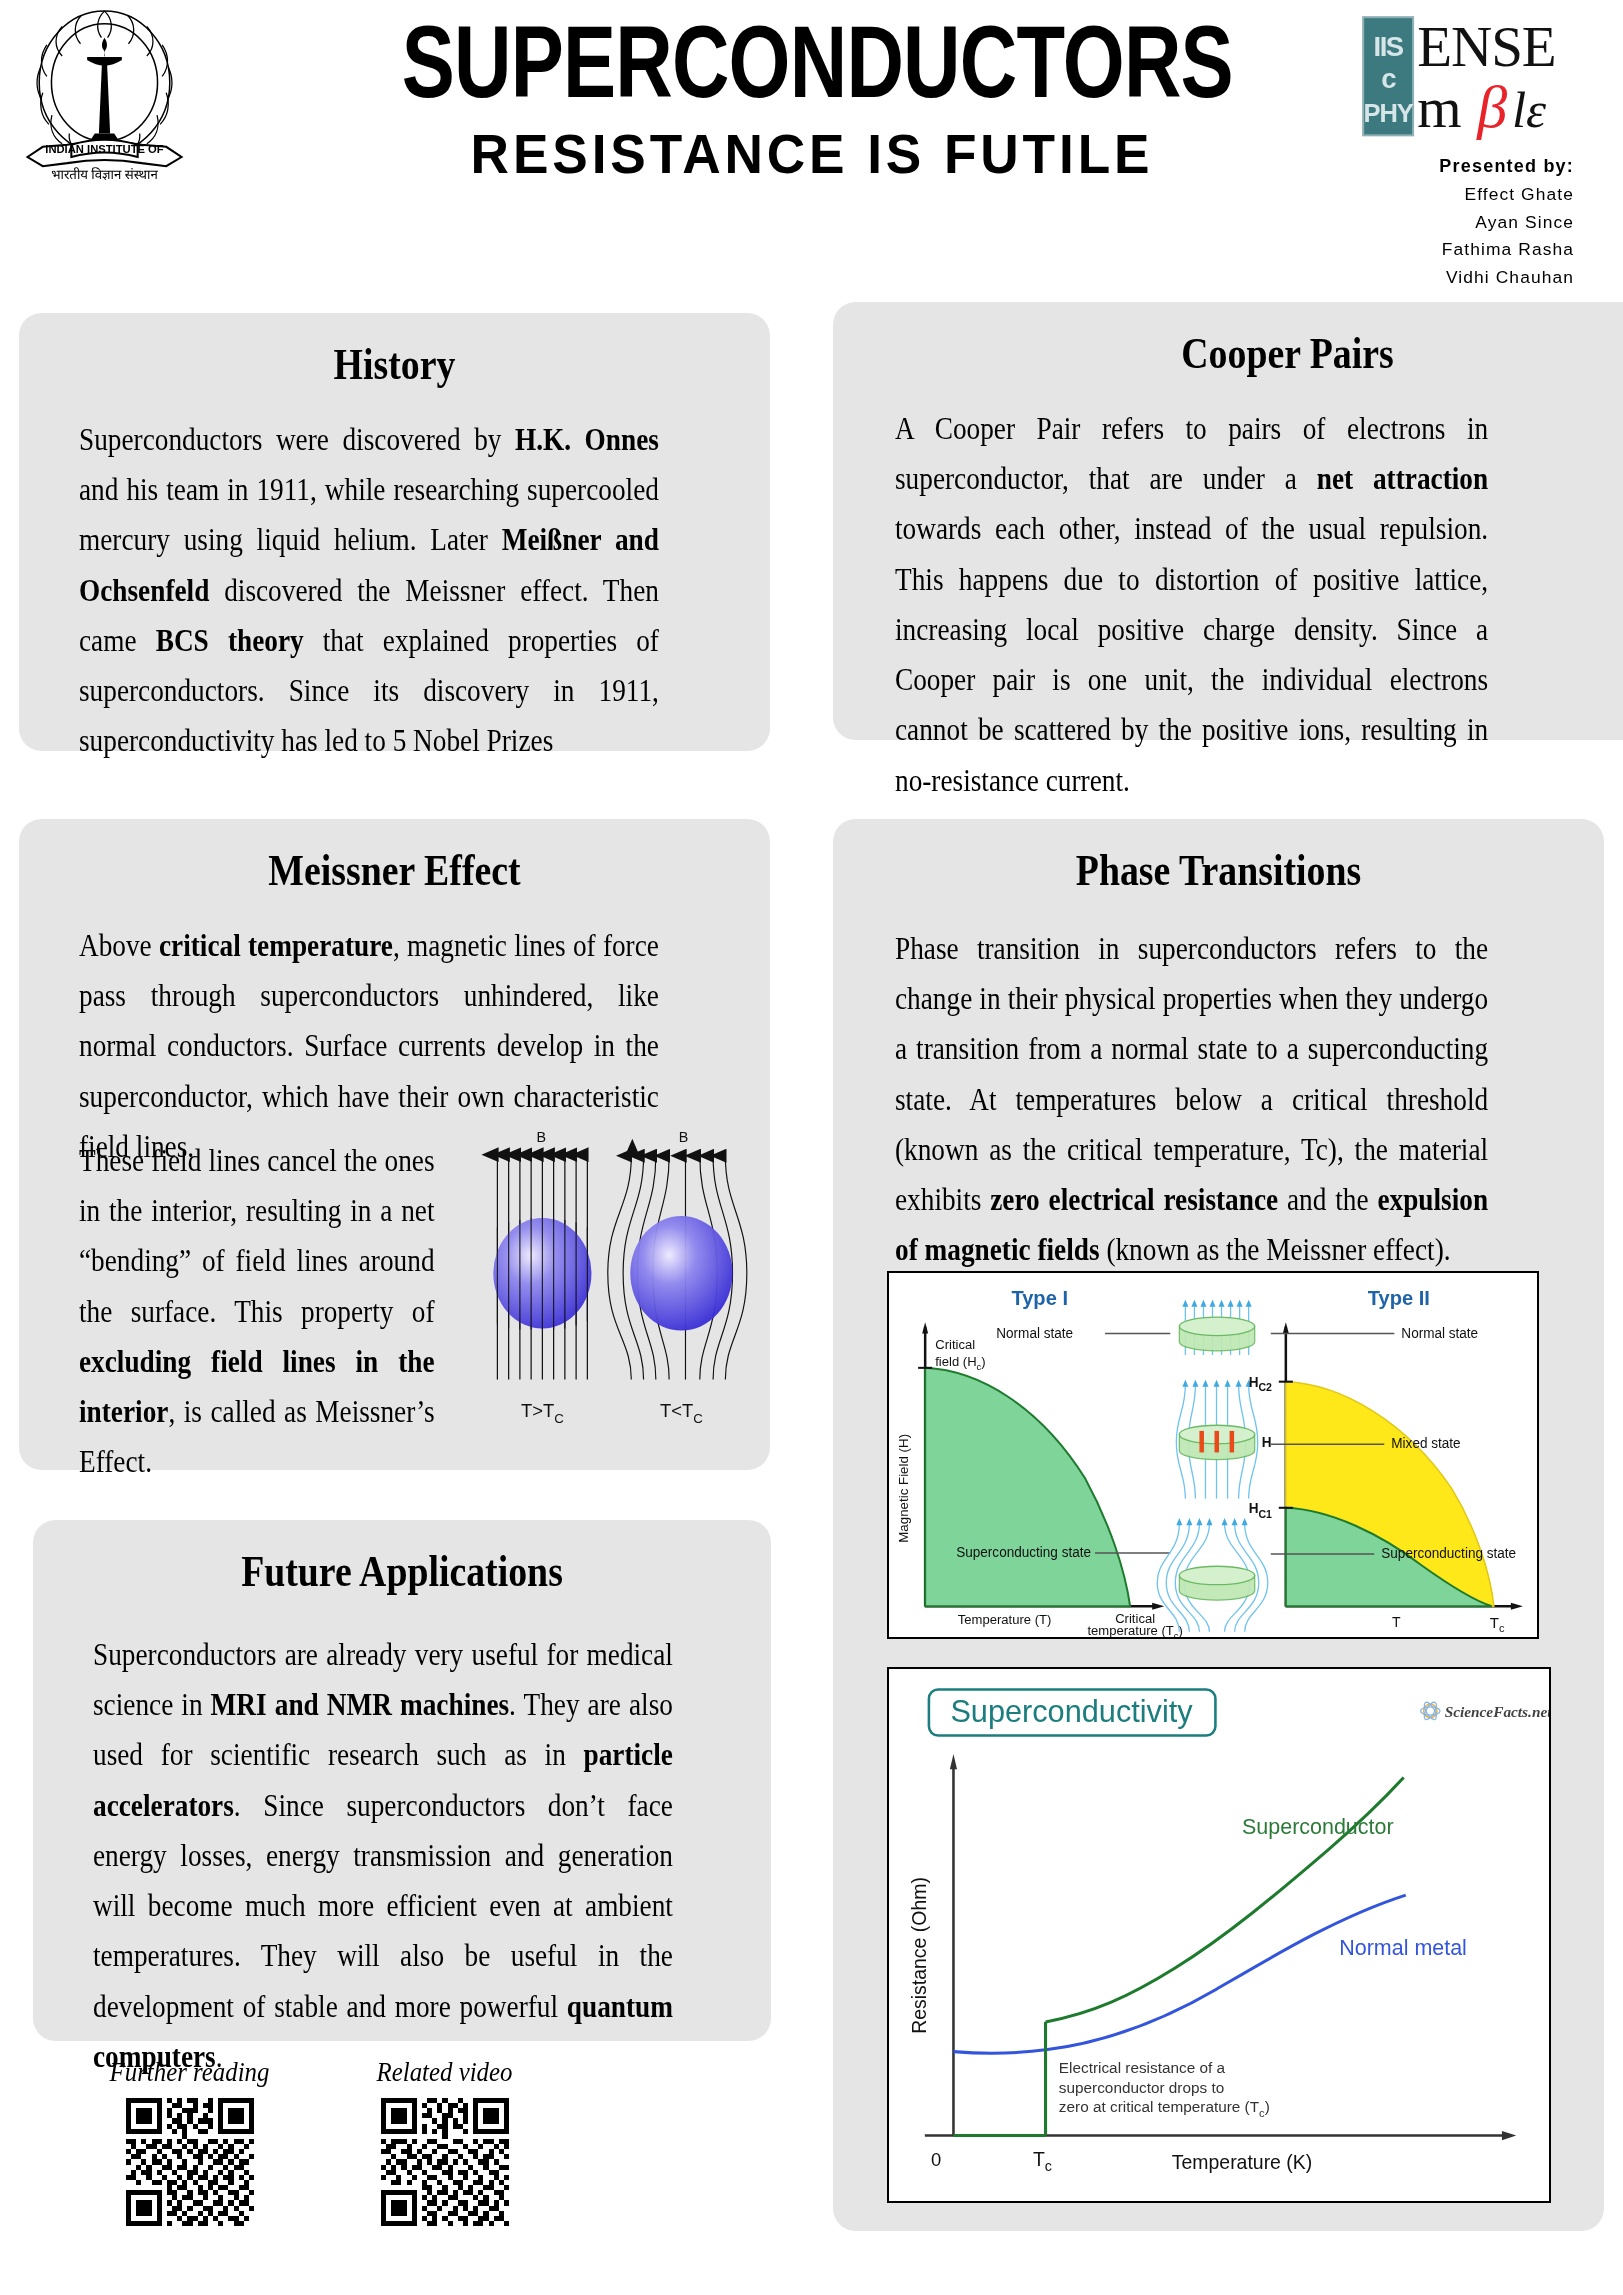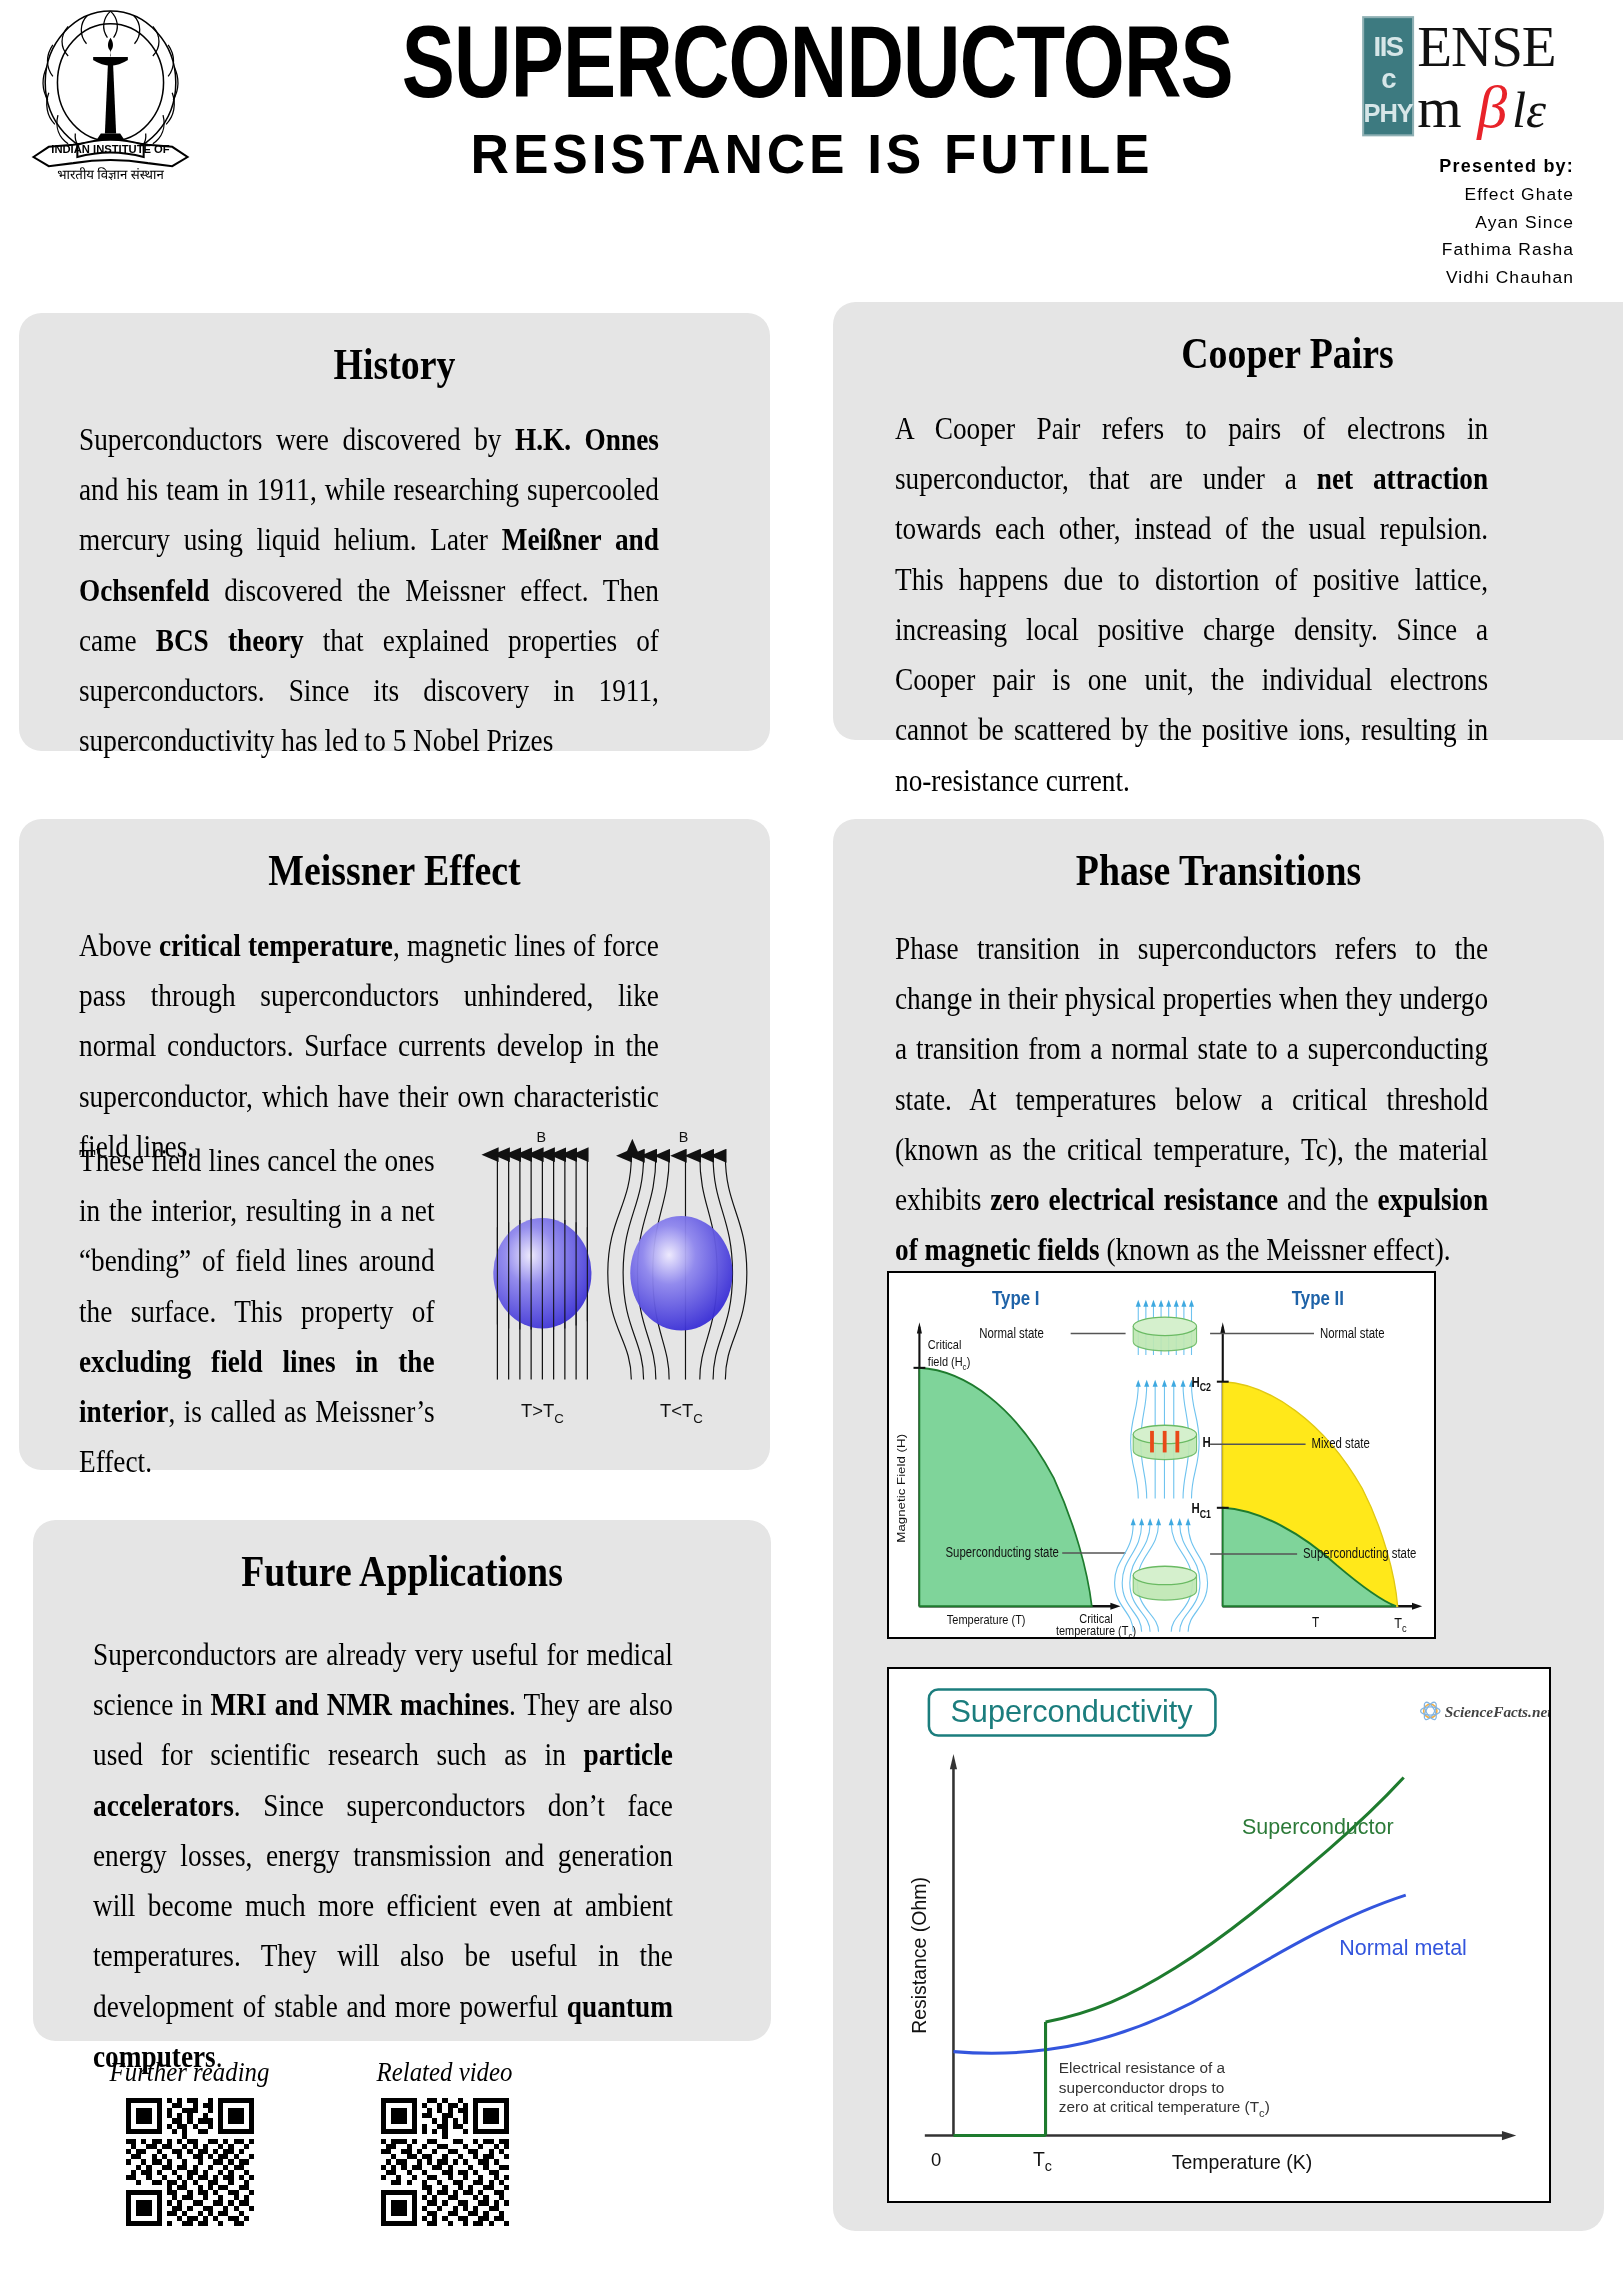--- a/index.html
+++ b/index.html
@@ -7,21 +7,21 @@
     width:1624px;height:2295px;
     background:#ffffff;
     font-family:"Liberation Serif", serif;
     overflow:hidden;
     position:relative;
   }
   .poster{position:relative;width:1624px;height:2295px;}
 
   
   .header{position:absolute;left:0;top:0;width:1624px;height:306px;}
-  .iisc-logo{position:absolute;left:26px;top:6.1px;width:169px;height:176px;}
+  .iisc-logo{position:absolute;left:20px;top:6.1px;width:169px;height:176px;}
   .title-block{position:absolute;left:286px;top:10.2px;width:1052px;text-align:center;}
   .main-title{
     font-family:"Liberation Sans", sans-serif;
     font-weight:bold;font-size:102px;line-height:1.02;
     letter-spacing:-1px;color:#000;
     transform:scaleX(0.78);transform-origin:center;
     white-space:nowrap;
   }
   .sub-title{
     font-family:"Liberation Sans", sans-serif;
@@ -73,21 +73,21 @@
   #card-phase   .body-text{position:absolute;left:62px;top:105px;width:674px;font-size:31px;line-height:1.62;}
   #card-future  .body-text{position:absolute;left:60px;top:110px;width:659px;font-size:31px;line-height:1.62;}
 
   #card-meissner .mei-p1{position:absolute;left:60px;top:102px;width:659px;font-size:31px;line-height:1.62;}
   #card-meissner .mei-p2{position:absolute;left:60px;top:317px;width:404px;font-size:31px;line-height:1.62;}
 
   
   .mei-fig{position:absolute;left:460px;top:306px;width:276px;height:317px;}
 
   
-  .fig-typeI{position:absolute;left:54px;top:452px;width:549px;height:368px;
+  .fig-typeI{position:absolute;left:54px;top:452px;width:652px;height:368px;
              border:2.6px solid #000;background:#fff;box-sizing:border-box;}
   .fig-super{position:absolute;left:54px;top:848px;width:664px;height:536px;
              border:2.6px solid #000;background:#fff;box-sizing:border-box;}
 
   
   .qr-area{position:absolute;left:33px;top:2056px;width:738px;height:235px;}
   .qr-block{position:absolute;text-align:center;}
   .qr-label{font-family:"Liberation Serif", serif;font-style:italic;font-size:27.6px;
             color:#000;margin-bottom:10.2px;transform:scaleX(0.9);}
   .qr-img{width:128px;height:128px;margin:0 auto;}

